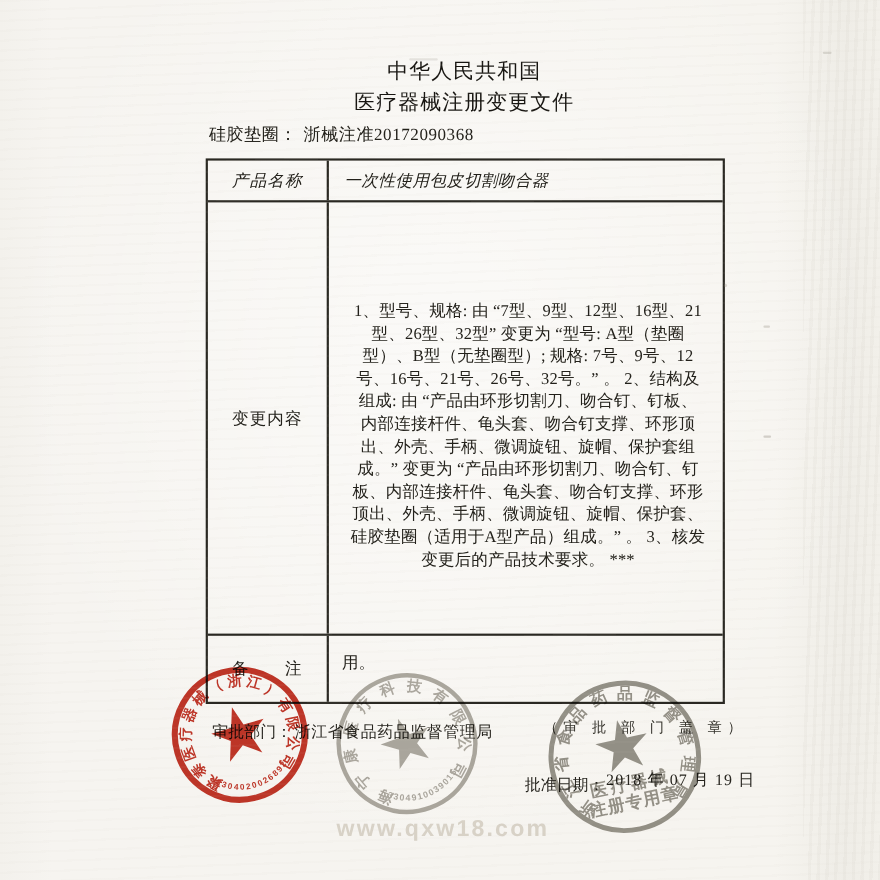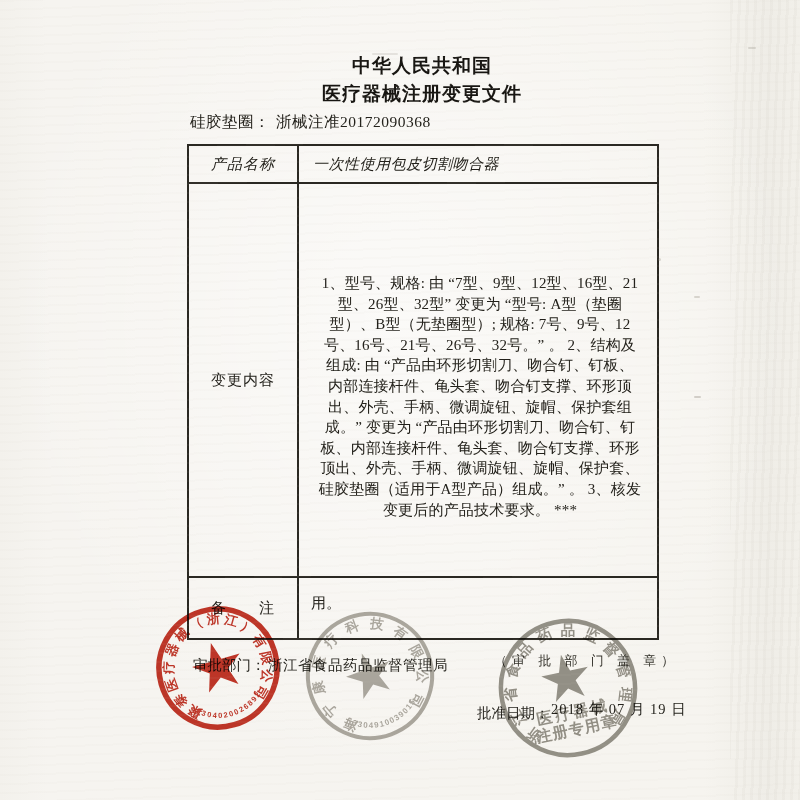--- a/index.html
+++ b/index.html
@@ -11,21 +11,21 @@
           #f5f3ee;
         font-family:"Liberation Serif","DejaVu Serif",serif;color:#1d1b16;}
   .texture{position:absolute;inset:0;pointer-events:none;opacity:.5;
         background:
           repeating-linear-gradient(178deg, rgba(205,199,188,.10) 0 2px, rgba(0,0,0,0) 2px 9px);}
   .texture-right{position:absolute;top:0;right:0;width:70px;height:800px;pointer-events:none;opacity:.55;
         background:repeating-linear-gradient(92deg, rgba(190,184,172,.16) 0 3px, rgba(0,0,0,0) 3px 8px);}
   .speck{position:absolute;background:#8d877b;border-radius:2px;}
 
   .doc-header{position:absolute;left:44px;top:52px;width:756px;text-align:center;
-        font-family:"Liberation Sans","DejaVu Sans",sans-serif;font-weight:bold;
+        font-family:"Liberation Sans","DejaVu Sans",sans-serif;font-weight:normal;
         font-size:19px;line-height:28px;letter-spacing:1px;color:#171511;}
 
   .reg-line{position:absolute;left:190px;top:112px;font-size:15.5px;letter-spacing:.5px;color:#22201a;}
   .reg-line .val{margin-left:6px;}
 
   .doc-table{position:absolute;left:187px;top:144px;width:468px;border:2.5px solid #2a2822;}
   .t-row{display:flex;border-top:2.5px solid #2a2822;}
   .t-row:first-child{border-top:none;}
   .t-label{width:108px;flex:0 0 108px;border-right:2.5px solid #2a2822;
         display:flex;align-items:center;justify-content:center;
@@ -198,20 +198,21 @@
           <text transform="rotate(-6.666666666666664)" y="50" text-anchor="middle">0</text>
           <text transform="rotate(-13.333333333333336)" y="50" text-anchor="middle">2</text>
           <text transform="rotate(-20)" y="50" text-anchor="middle">6</text>
           <text transform="rotate(-26.66666666666667)" y="50" text-anchor="middle">8</text>
           <text transform="rotate(-33.33333333333333)" y="50" text-anchor="middle">9</text>
           <text transform="rotate(-40)" y="50" text-anchor="middle">2</text>
         </g>
     </g>
   </svg>
 
+  <div class="watermark">www.qxw18.com</div>
 
   <div class="texture"></div>
   <div class="texture-right"></div>
   <div class="speck" style="left:372px;top:53px;width:26px;height:2px;opacity:.18;"></div>
   <div class="speck" style="left:694px;top:296px;width:6px;height:2px;opacity:.3;"></div>
   <div class="speck" style="left:694px;top:396px;width:7px;height:2px;opacity:.35;"></div>
   <div class="speck" style="left:658px;top:258px;width:3px;height:3px;opacity:.3;border-radius:50%;"></div>
   <div class="speck" style="left:748px;top:47px;width:8px;height:2px;opacity:.25;"></div>
 
 </div>

